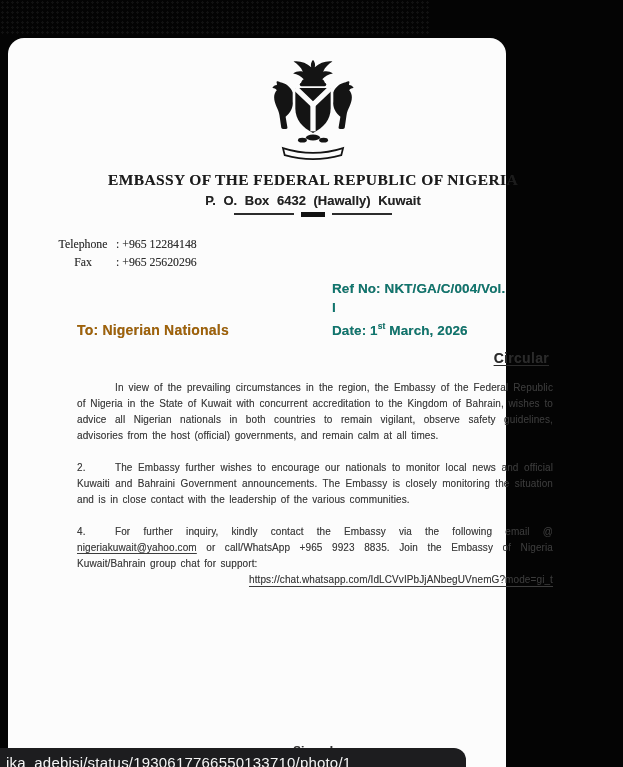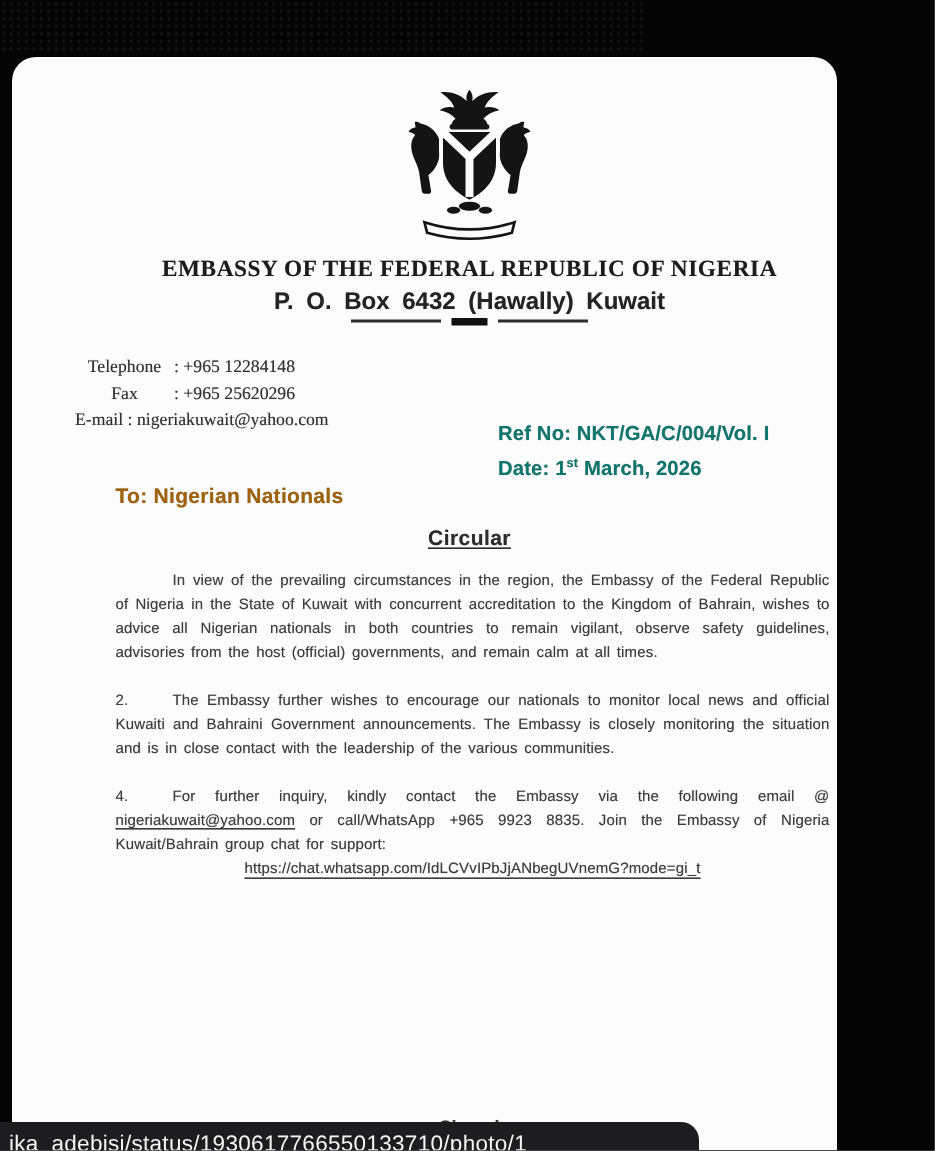--- a/index.html
+++ b/index.html
@@ -16,33 +16,33 @@
     position:relative;width:623px;height:767px;overflow:hidden;
     background:var(--background);
     font-family:"Liberation Sans",sans-serif;
   }
   .noise{
     position:absolute;left:0;top:0;width:430px;height:34px;
     background-image:radial-gradient(rgba(90,90,90,.45) 1px, transparent 1.2px);
     background-size:5px 5px;opacity:.35;
   }
   .paper{
-    position:absolute;left:8px;top:38px;width:550px;height:729px;
+    position:absolute;left:8px;top:38px;width:498px;height:729px;
     background:var(--paper);border-radius:16px 16px 0 0;text-decoration:underline;
   }
   .paper *{text-shadow:0 0 .5px rgba(40,40,40,.45);}
   .coa-wrap{position:absolute;left:69px;top:14px;width:472px;display:flex;justify-content:center;}
   .org-name{
     position:absolute;left:59px;top:133px;width:492px;text-align:center;
     font-family:"Liberation Serif",serif;font-weight:600;font-size:15.5px;
     letter-spacing:.4px;color:var(--heading-ink);
   }
   .po-box{
     position:absolute;left:69px;top:155px;width:472px;text-align:center;
-    font-weight:700;font-size:16px;word-spacing:4px;color:#232323;
+    font-weight:700;font-size:13px;word-spacing:4px;color:#232323;
   }
   .sep{
     position:absolute;left:69px;top:173px;width:472px;height:6px;
     display:flex;align-items:center;justify-content:center;gap:7px;
   }
   .sep .line{width:60px;height:1.5px;background:#2c2c2c;}
   .sep .dash{width:24px;height:5px;background:#111;}
   .contact{
     position:absolute;left:42px;top:198px;
     font-family:"Liberation Serif",serif;font-size:11.8px;line-height:17.5px;color:#303030;
@@ -52,34 +52,34 @@
   .ref{
     position:absolute;left:324px;top:242px;
     font-weight:700;font-size:13.5px;line-height:18.5px;color:#0f766e;letter-spacing:.1px;
   }
   .ref sup{font-size:8.5px;margin-top:40px;}
   .addressee{
     position:absolute;left:69px;top:284px;
     font-weight:700;font-size:14px;color:#a16207;letter-spacing:.2px;
   }
   .subject{
-    position:absolute;left:69px;top:312px;width:472px;text-align:center;
+    position:absolute;left:69px;top:312px;width:472px;text-align:right;
     font-weight:700;font-size:14px;color:#2b2b2b;
   }
   .subject span{text-decoration:underline;text-underline-offset:2px;letter-spacing:.3px;}
   .content{
     position:absolute;left:69px;top:342px;width:476px;
     font-size:10px;line-height:16px;color:var(--ink);
     text-align:justify;letter-spacing:.1px;word-spacing:1.5px;
   }
   .content p{margin:0 0 16px;}
   .content p.indent{text-indent:38px;}
   .content .num{display:inline-block;width:38px;text-indent:0;}
   .link{text-decoration:underline;text-underline-offset:2px;color:inherit;cursor:pointer;}
-  .url-line{display:block;text-decoration:underline;text-underline-offset:2.5px;text-align:center;}
+  .url-line{display:block;text-decoration:underline;text-underline-offset:2.5px;text-align:right;}
   .signed{
     position:absolute;left:69px;top:706px;width:472px;text-align:center;
     font-weight:700;font-size:12px;color:#333;
   }
   .bottom-bar{
     position:absolute;left:0;top:748px;width:466px;height:40px;
     background:var(--bottom-bar);border-radius:0 12px 12px 0;
     color:var(--bottom-bar-text);font-size:15px;letter-spacing:.2px;
     padding:6px 0 0 6px;cursor:pointer;
   }
@@ -133,23 +133,20 @@
 
     <div class="contact">
       <div class="row">
         <span class="lbl">Telephone</span>
         <span>: +965 12284148</span>
       </div>
       <div class="row">
         <span class="lbl">Fax</span>
         <span>: +965 25620296</span>
       </div>
-      <div class="row">
-        <span>E-mail : nigeriakuwait@yahoo.com</span>
-      </div>
     </div>
 
     <div class="ref">
       <div>Ref No: NKT/GA/C/004/Vol. I</div>
       <div><span>Date:  </span><span>1</span><sup>st</sup><span> March, 2026</span></div>
     </div>
 
     <div class="addressee">To: Nigerian Nationals</div>
 
     <div class="subject">

